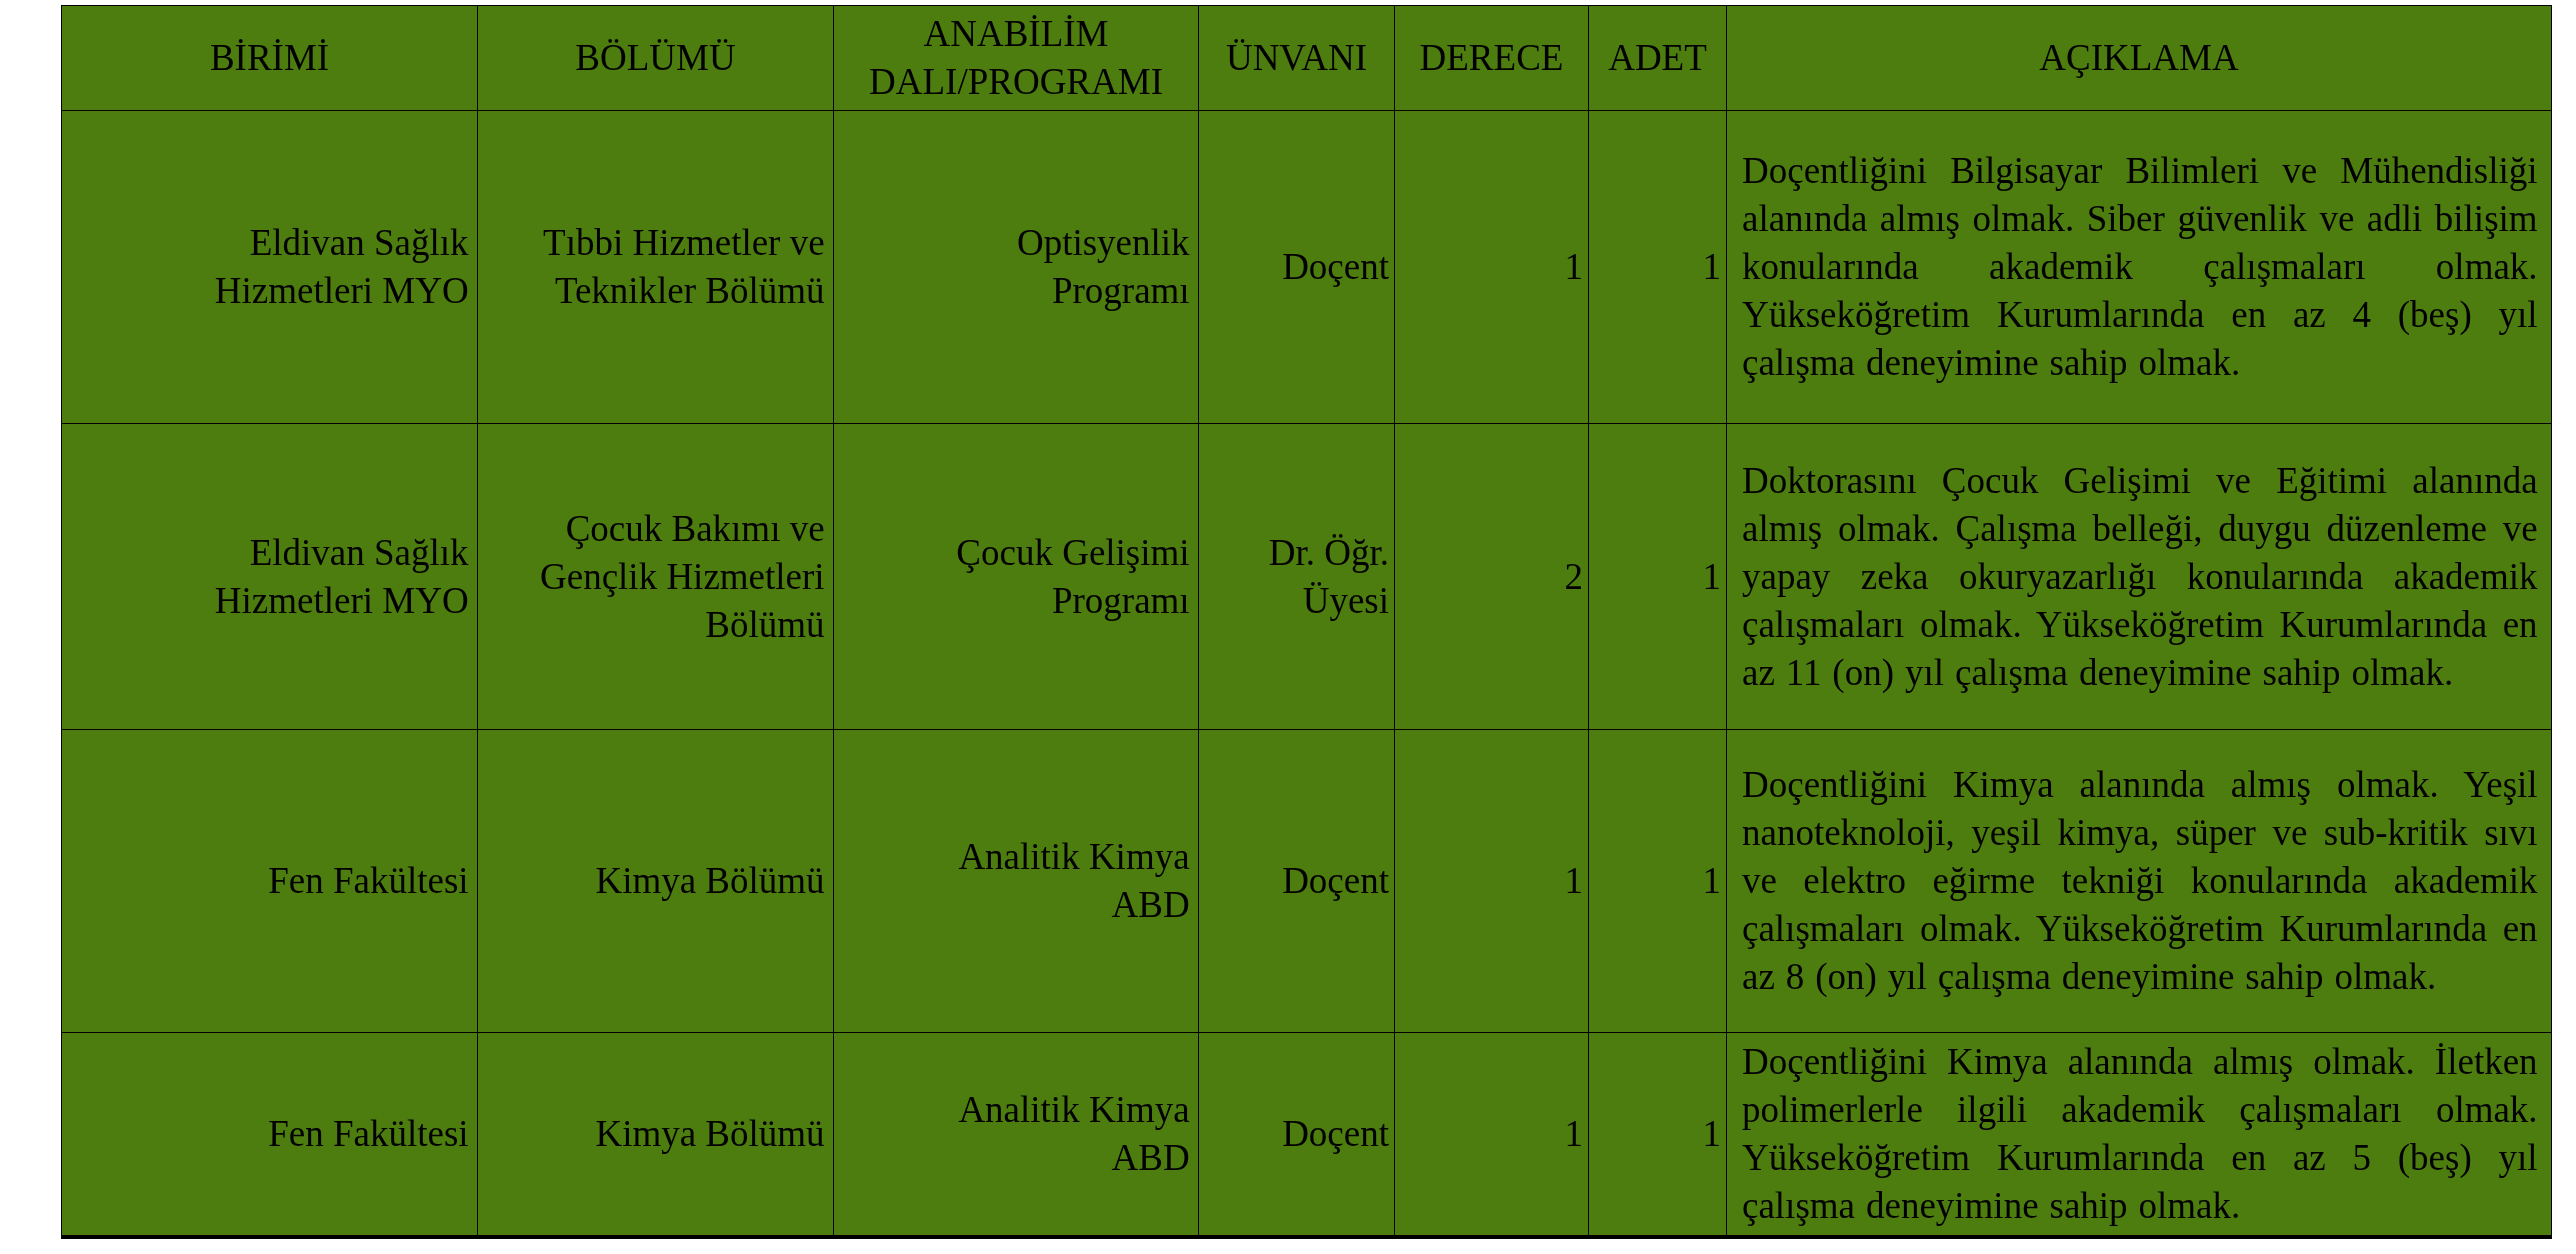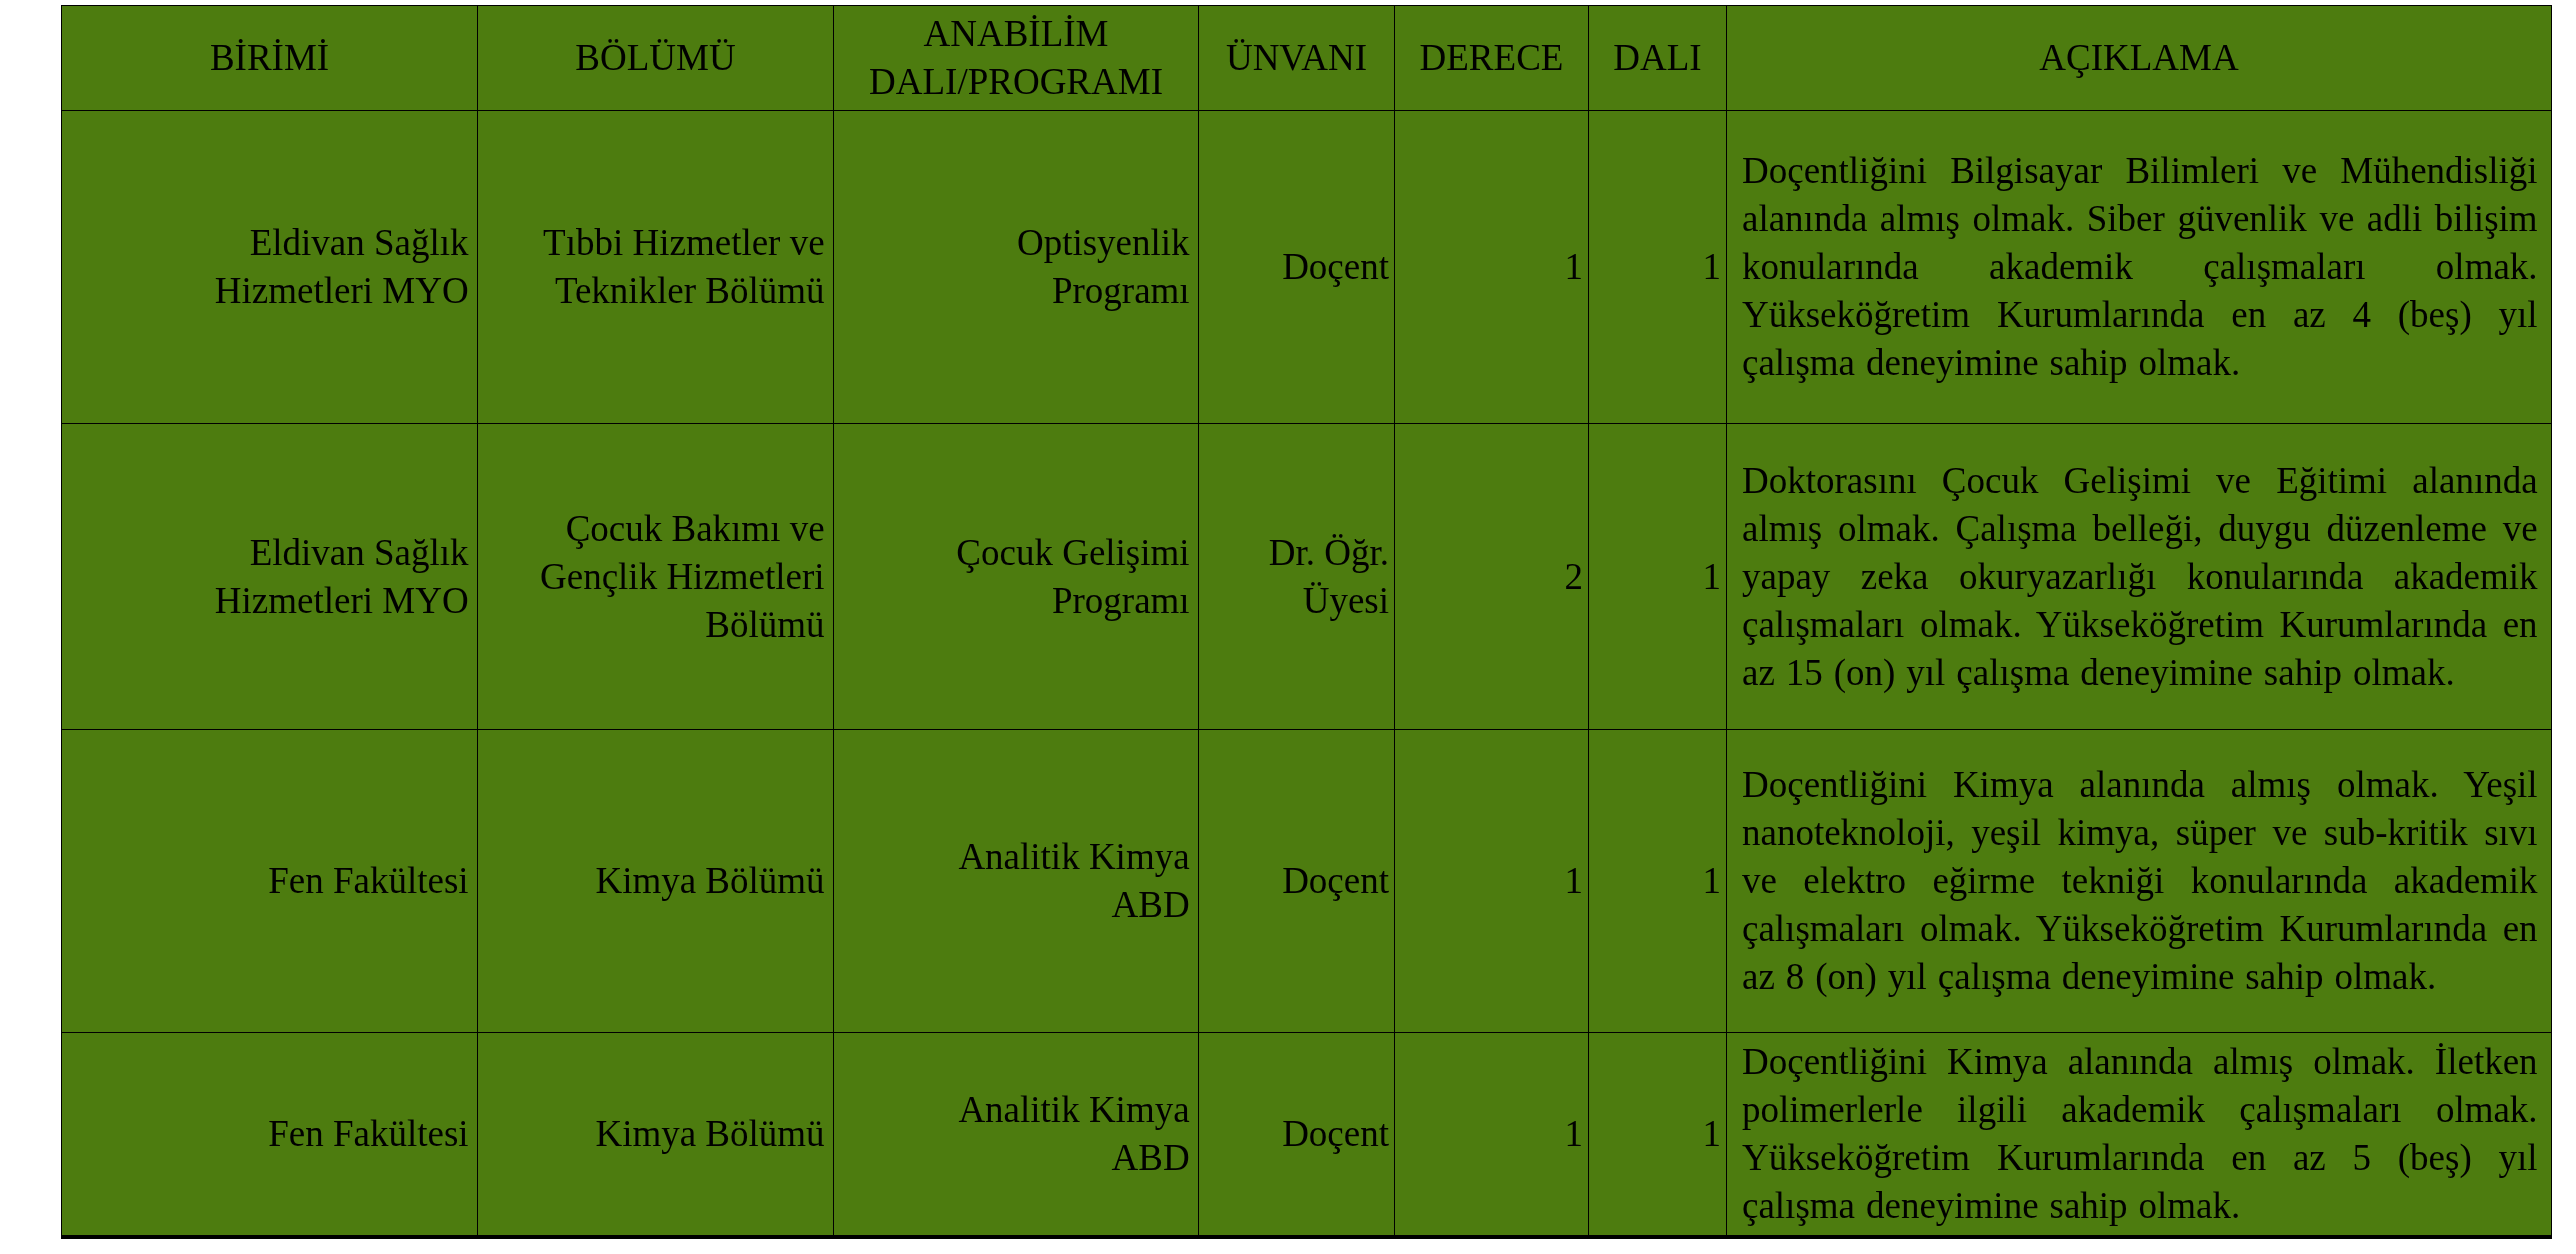--- a/index.html
+++ b/index.html
@@ -76,21 +76,21 @@
     <col style="width:825px">
   </colgroup>
   <thead>
     <tr class="row-header">
       <th>BİRİMİ</th>
       <th>BÖLÜMÜ</th>
       <th>ANABİLİM
 DALI/PROGRAMI</th>
       <th>ÜNVANI</th>
       <th>DERECE</th>
-      <th>DALI</th>
+      <th>ADET</th>
       <th>AÇIKLAMA</th>
     </tr>
   </thead>
   <tbody>
     <tr class="row-1">
       <td class="cell-left">Eldivan Sağlık
 Hizmetleri MYO</td>
       <td class="cell-left">Tıbbi Hizmetler ve
 Teknikler Bölümü</td>
       <td class="cell-left">Optisyenlik
@@ -105,21 +105,21 @@
 Hizmetleri MYO</td>
       <td class="cell-left">Çocuk Bakımı ve
 Gençlik Hizmetleri
 Bölümü</td>
       <td class="cell-left">Çocuk Gelişimi
 Programı</td>
       <td class="cell-center">Dr. Öğr.
 Üyesi</td>
       <td class="cell-center">2</td>
       <td class="cell-center">1</td>
-      <td class="cell-justify">Doktorasını Çocuk Gelişimi ve Eğitimi alanında almış olmak. Çalışma belleği, duygu düzenleme ve yapay zeka okuryazarlığı konularında akademik çalışmaları olmak. Yükseköğretim Kurumlarında en az 15 (on) yıl çalışma deneyimine sahip olmak.</td>
+      <td class="cell-justify">Doktorasını Çocuk Gelişimi ve Eğitimi alanında almış olmak. Çalışma belleği, duygu düzenleme ve yapay zeka okuryazarlığı konularında akademik çalışmaları olmak. Yükseköğretim Kurumlarında en az 11 (on) yıl çalışma deneyimine sahip olmak.</td>
     </tr>
     <tr class="row-3">
       <td class="cell-left">Fen Fakültesi</td>
       <td class="cell-left">Kimya Bölümü</td>
       <td class="cell-left">Analitik Kimya
 ABD</td>
       <td class="cell-center">Doçent</td>
       <td class="cell-center">1</td>
       <td class="cell-center">1</td>
       <td class="cell-justify">Doçentliğini Kimya alanında almış olmak. Yeşil nanoteknoloji, yeşil kimya, süper ve sub-kritik sıvı ve elektro eğirme tekniği konularında akademik çalışmaları olmak. Yükseköğretim Kurumlarında en az 8 (on) yıl çalışma deneyimine sahip olmak.</td>

